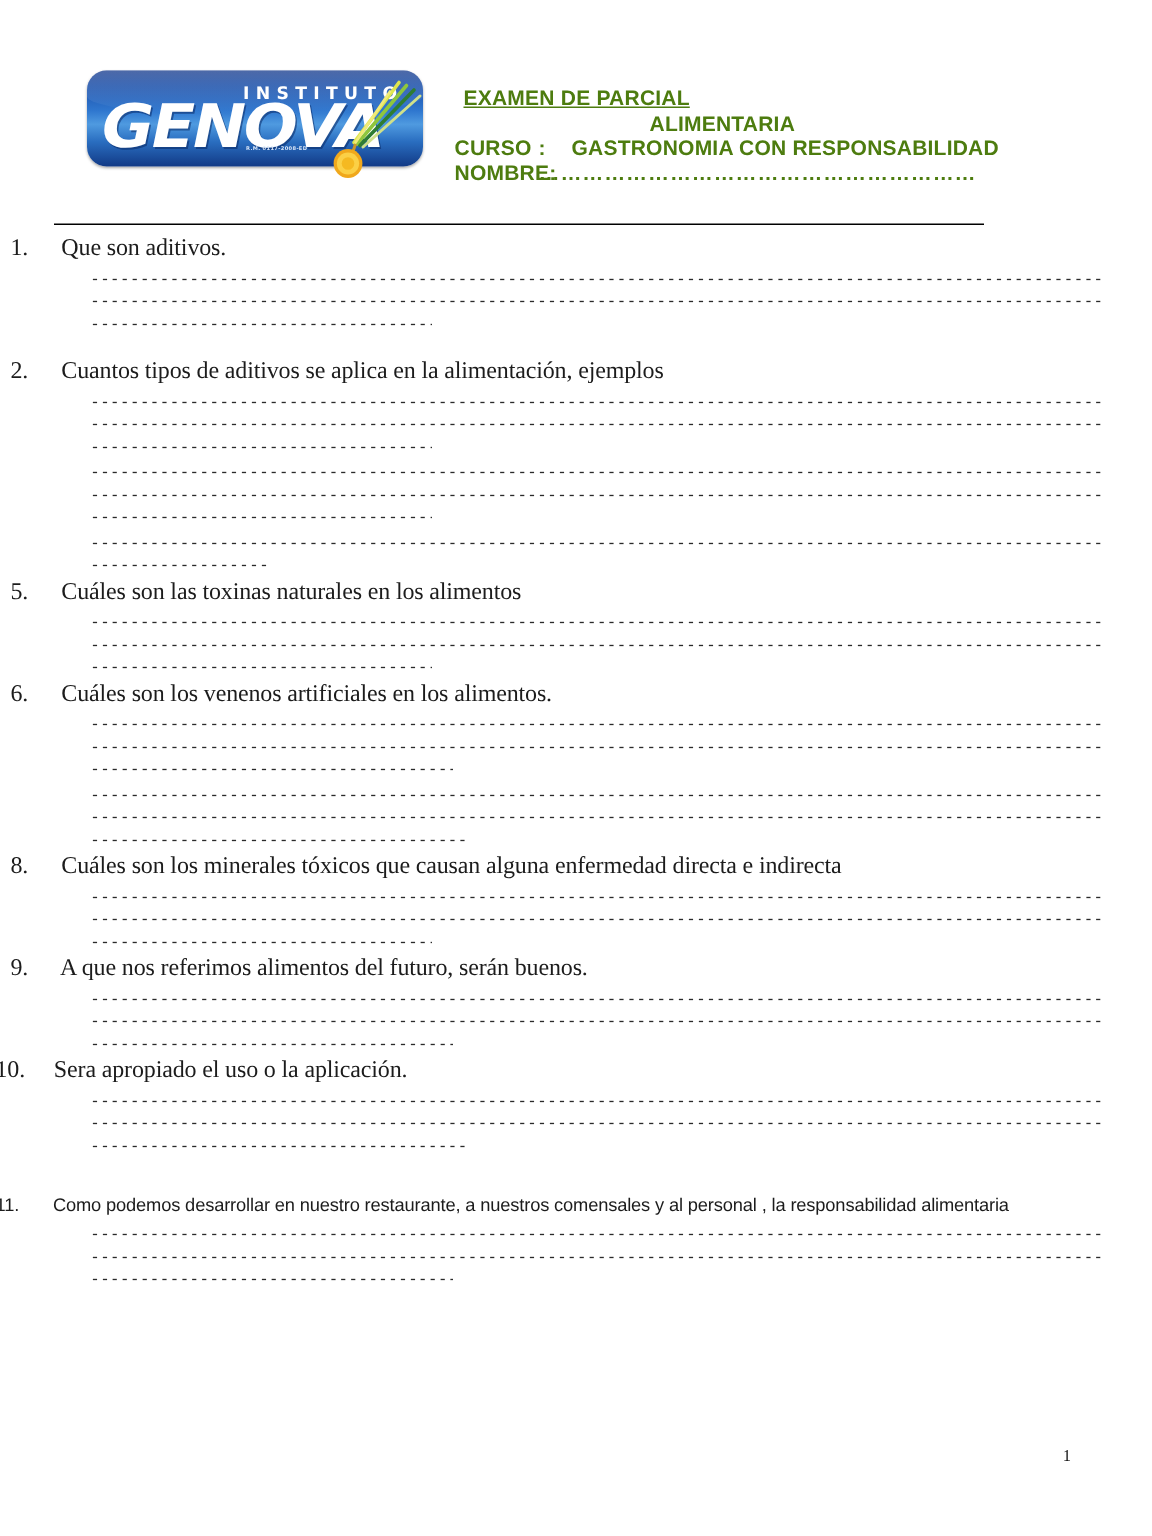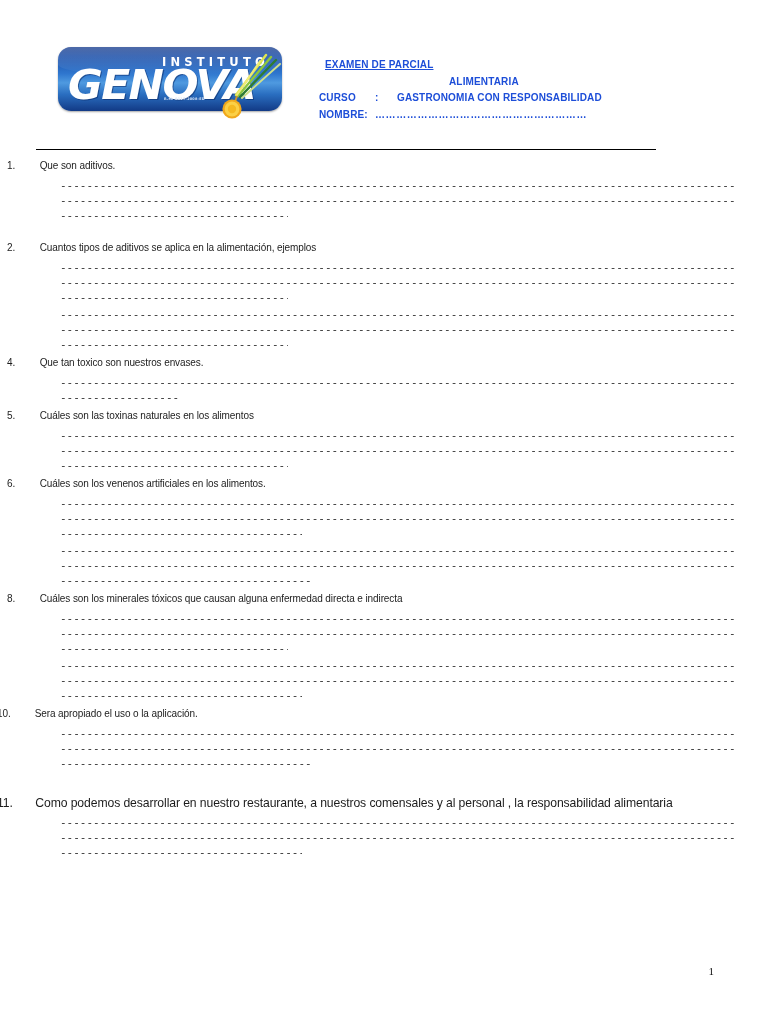--- a/index.html
+++ b/index.html
@@ -111,26 +111,26 @@
     top: 4px;
     width: 100px;
     height: 68px;
     z-index: 6;
     pointer-events: none;
   }
 
   
   .htext {
     position: absolute;
-    left: 319px;
+    left: 303px;
     top: 57px;
     font-family: "Liberation Sans", sans-serif;
     font-weight: bold;
-    font-size: 10px;
-    color: #1d4ed8;
+    font-size: 14px;
+    color: #4d7c0f;
     line-height: 16.5px;
     letter-spacing: 0.15px;
   }
   .htext .exam-title {
     text-decoration: underline;
     padding-left: 6px;
   }
   .hrow { white-space: nowrap; }
   .hlabel { display: inline-block; width: 56px; }
   .hcolon { display: inline-block; width: 22px; }
@@ -152,22 +152,22 @@
     left: 0;
     top: 155px;
     width: 768px;
   }
   .q {
     position: relative;
     margin: 0;
     padding: 0;
   }
   .q-text {
-    font-family: Liberation Sans, sans-serif;
-    font-size: 10px;
+    font-family: Liberation Serif, serif;
+    font-size: 16px;
     color: #1c1c1c;
     line-height: 21px;
     padding-left: 41px;
     text-indent: -17px;
     letter-spacing: -0.1px;
     white-space: nowrap;
   }
   .q-text .num {
     display: inline-block;
     min-width: 13px;
@@ -286,21 +286,20 @@
         </div>
       </div>
       <div class="q">
         <div class="lines">
           <div class="dline full">---------------------------------------------------------------------------------------------------------------------------------------------------------------------------------</div>
           <div class="dline full">---------------------------------------------------------------------------------------------------------------------------------------------------------------------------------</div>
           <div class="dline short">---------------------------------------------------------------------------------------------------------------------------------------------------------------------------------</div>
         </div>
       </div>
       <div class="q">
-        <div class="q-text"><span class="num">4.</span> <span>Que tan toxico son nuestros envases.</span></div>
         <div class="lines">
           <div class="dline full">---------------------------------------------------------------------------------------------------------------------------------------------------------------------------------</div>
           <div class="dline xshort">---------------------------------------------------------------------------------------------------------------------------------------------------------------------------------</div>
         </div>
       </div>
       <div class="q">
         <div class="q-text"><span class="num">5.</span> <span>Cuáles son las toxinas naturales en los alimentos</span></div>
         <div class="lines">
           <div class="dline full">---------------------------------------------------------------------------------------------------------------------------------------------------------------------------------</div>
           <div class="dline full">---------------------------------------------------------------------------------------------------------------------------------------------------------------------------------</div>
@@ -324,20 +323,21 @@
       </div>
       <div class="q">
         <div class="q-text"><span class="num">8.</span> <span>Cuáles son los minerales tóxicos que causan alguna enfermedad directa e indirecta</span></div>
         <div class="lines">
           <div class="dline full">---------------------------------------------------------------------------------------------------------------------------------------------------------------------------------</div>
           <div class="dline full">---------------------------------------------------------------------------------------------------------------------------------------------------------------------------------</div>
           <div class="dline short">---------------------------------------------------------------------------------------------------------------------------------------------------------------------------------</div>
         </div>
       </div>
       <div class="q">
+        <div class="q-text"><span class="num">9.</span> <span>A que nos referimos alimentos del futuro, serán buenos.</span></div>
         <div class="lines">
           <div class="dline full">---------------------------------------------------------------------------------------------------------------------------------------------------------------------------------</div>
           <div class="dline full">---------------------------------------------------------------------------------------------------------------------------------------------------------------------------------</div>
           <div class="dline mid">---------------------------------------------------------------------------------------------------------------------------------------------------------------------------------</div>
         </div>
       </div>
       <div class="q tennum">
         <div class="q-text"><span class="num">10.</span> <span>Sera apropiado el uso o la aplicación.</span></div>
         <div class="lines">
           <div class="dline full">---------------------------------------------------------------------------------------------------------------------------------------------------------------------------------</div>

